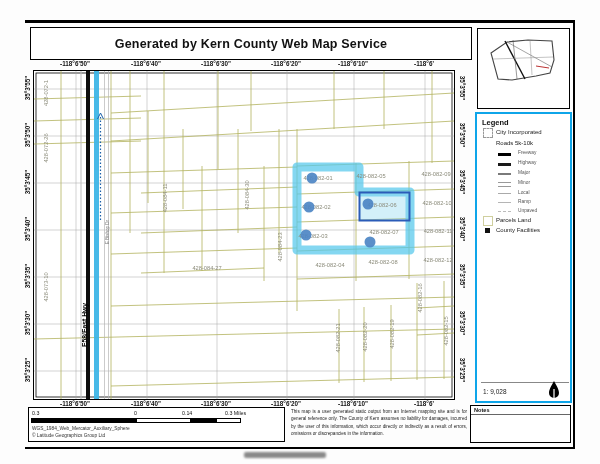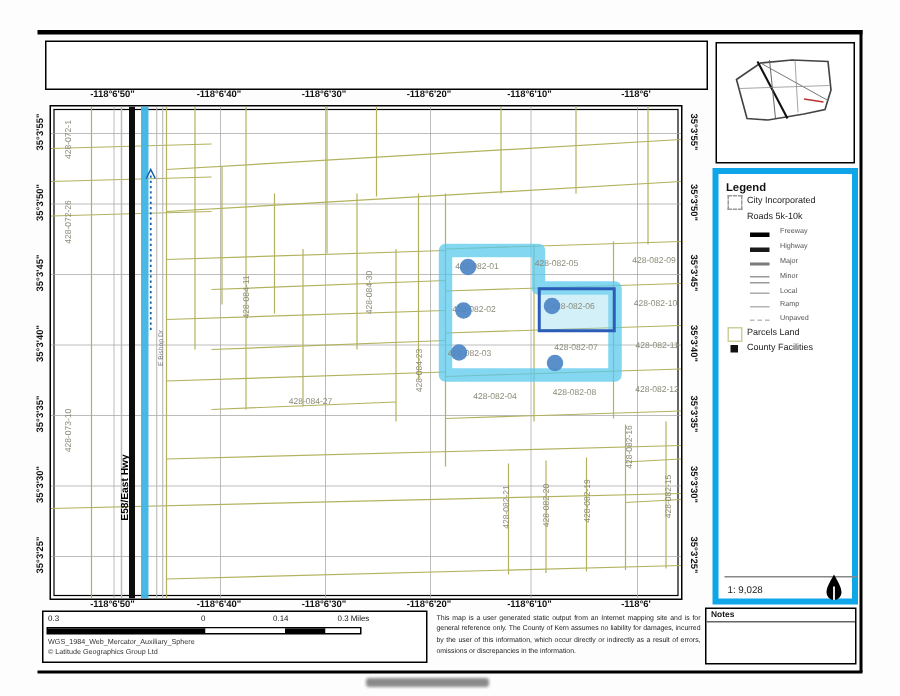--- a/index.html
+++ b/index.html
@@ -29,21 +29,21 @@
   .axv-r{transform:translate(-50%,-50%) rotate(90deg);}
   
   .mapbox{left:33px;top:70px;width:420px;height:328px;border:1px solid #000;background:#fff;}
   .plabel{font-size:5.7px;color:#8b8b7a;white-space:nowrap;transform:translate(-50%,-50%);z-index:4;}
   .rlabel{font-size:5.7px;color:#8b8b7a;white-space:nowrap;transform:translate(-50%,-50%) rotate(-90deg);z-index:4;}
   .roadlabel{font-size:6.8px;font-weight:bold;color:#000;white-space:nowrap;
              transform:translate(-50%,-50%) rotate(-90deg);z-index:5;}
   .roadlabel2{font-size:4.5px;color:#777;white-space:nowrap;transform:translate(-50%,-50%) rotate(-90deg);z-index:5;}
   .dot{width:11px;height:11px;border-radius:50%;background:#4d86c4;opacity:.92;z-index:6;transform:translate(-50%,-50%);}
   
-  .legend{left:475px;top:112px;width:97px;height:291px;border:4px solid #0ea5e9;background:#fff;box-sizing:border-box;}
+  .legend{left:475px;top:112px;width:97px;height:291px;border:2px solid #0ea5e9;background:#fff;box-sizing:border-box;}
   .legtitle{position:absolute;left:5px;top:4px;font-size:7.5px;font-weight:bold;}
   .legitem{position:absolute;font-size:6px;color:#222;white-space:nowrap;}
   .legroad{position:absolute;font-size:4.8px;color:#555;white-space:nowrap;}
   .sw{position:absolute;width:13px;}
   .legsep{position:absolute;left:4px;top:268px;width:88px;height:1px;background:#888;}
   .legscale{position:absolute;left:6px;top:274px;font-size:6.5px;color:#222;}
   
   .scalebox{left:28px;top:407px;width:257px;height:35px;border:1px solid #000;background:#fff;box-sizing:border-box;}
   .sblabel{position:absolute;font-size:5.3px;color:#111;white-space:nowrap;}
   .sbbar{position:absolute;left:2px;top:10px;width:210px;height:5px;border:1px solid #000;box-sizing:border-box;background:#fff;}
@@ -58,20 +58,21 @@
 </head>
 <body>
 
 <div id="page">
 
   <div class="abs topbar"></div>
   <div class="abs rightbar"></div>
   <div class="abs bottombar"></div>
 
   <div class="abs header">
+    <div class="htitle">Generated by Kern County Web Map Service</div>
   </div>
 
   <div class="abs inset">
     <svg width="89" height="77">
       <polygon points="13,24 29,13 50,11 74,12 76,31 72,44 58,47 34,51 20,50 13,24" fill="none" stroke="#444" stroke-width="1.1"></polygon>
       <path d="M27,12 L47,50" stroke="#111" stroke-width="1.4" fill="none"></path>
       <path d="M35,11 L39,50" stroke="#555" stroke-width="0.6" fill="none"></path>
       <path d="M29,13 L74,38" stroke="#666" stroke-width="0.6" fill="none"></path>
       <path d="M15,30 L75,28" stroke="#888" stroke-width="0.5" fill="none"></path>
       <path d="M52,11 L54,46" stroke="#888" stroke-width="0.5" fill="none"></path>

